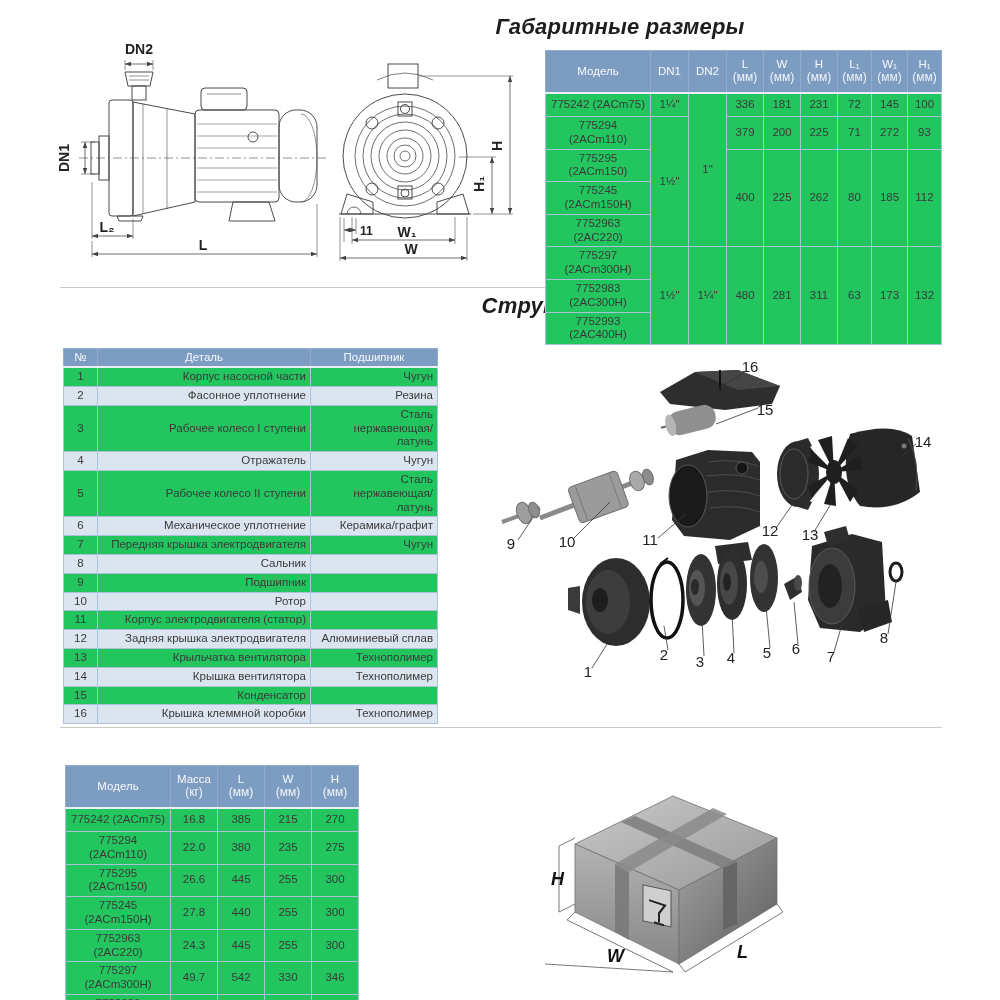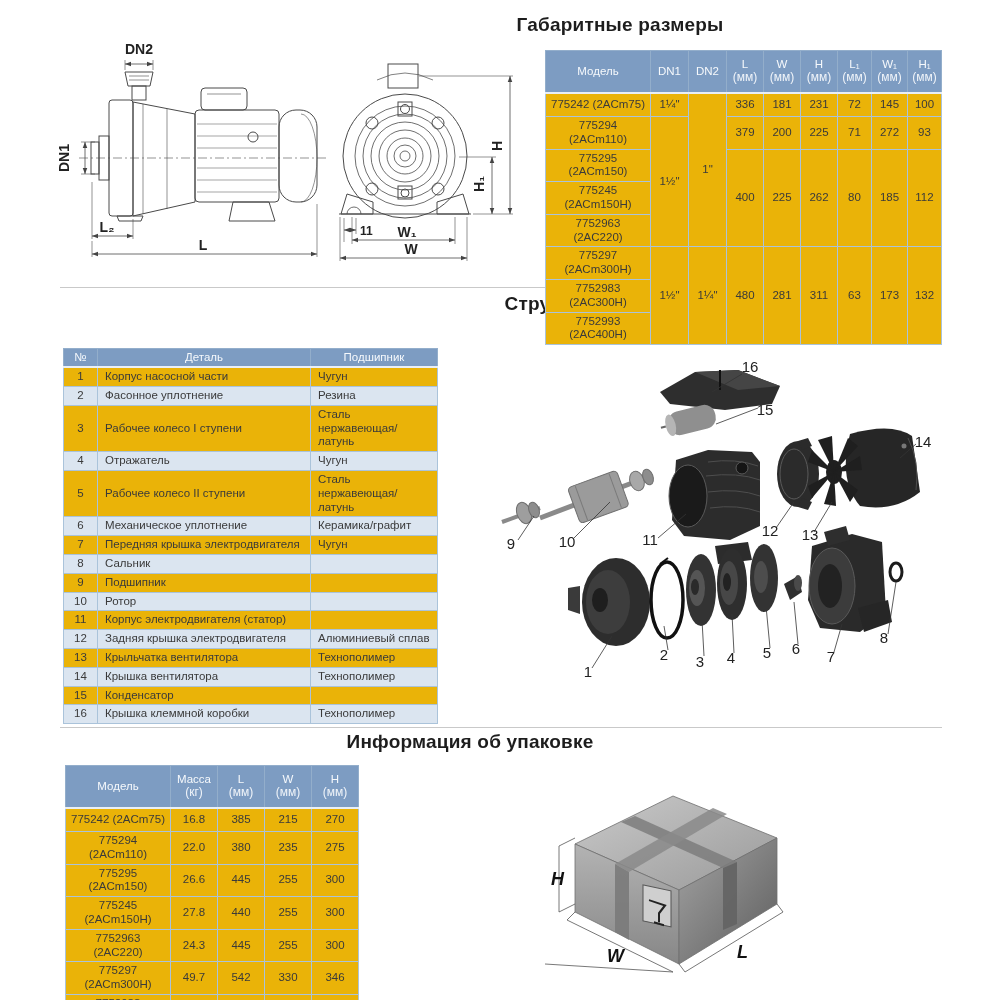--- a/index.html
+++ b/index.html
@@ -1,50 +1,49 @@
 <!DOCTYPE html>
 <html><head>
 <meta charset="utf-8">
 <style>
   html,body{margin:0;padding:0;background:#fff;}
   .page{position:relative;width:1000px;height:1000px;background:#ffffff;overflow:hidden;
         font-family:"Liberation Sans","DejaVu Sans",sans-serif;color:#3a3a3a;
         --hdr:#7d9cc2; --border:#aac3da; --alt:#dbe5f0;}
   .section-title{position:absolute;transform:translateX(-50%);white-space:nowrap;
-        font-size:19px;font-weight:600;color:#1d1d1d;letter-spacing:.2px;}
+        font-size:22px;font-weight:600;color:#1d1d1d;letter-spacing:.2px;font-style:italic;}
   .hr{position:absolute;left:60px;width:882px;height:1px;background:#c9c9c9;}
   table.data-table{position:absolute;border-collapse:collapse;table-layout:fixed;
-        font-size:11.5px;color:#3a3a3a;background:#eab308;}
+        font-size:11.5px;color:#3a3a3a;background:#22c55e;}
   .data-table th{background:var(--hdr);color:#f6f9fc;font-weight:400;vertical-align:middle;
         border:1px solid #93aecb;padding:2px 2px;line-height:1.15;}
   .data-table thead th{border-bottom:2px solid #e9eff6;}
   .data-table th .unit{font-size:12px;opacity:.95;}
   .data-table td{border:1px solid var(--border);text-align:center;vertical-align:middle;
         padding:2px 4px;height:18px;line-height:1.2;background:transparent;}
   .tall-head th{height:37px;}
   .parts-table td{height:13px;}
-  .parts-table td.left{text-align:left;padding-left:7px;margin-top:11px;}
+  .parts-table td.left{text-align:right;padding-left:7px;margin-top:11px;}
   .parts-table tbody tr:nth-child(even){background:var(--alt);}
   svg{position:absolute;overflow:visible;}
   svg text{font-family:"Liberation Sans","DejaVu Sans",sans-serif;}
   .dim-label{font-size:14px;font-weight:600;fill:#222;}
   .dim-small{font-size:12px;font-weight:600;fill:#222;}
   .expl-label{font-size:15px;fill:#222;}
   .box-label{font-size:18px;font-weight:700;font-style:italic;fill:#111;}
 </style>
 </head>
 <body>
 
 <div class="page" style="--hdr: #7d9cc2; --border: #aac3da; --alt: #dbe5f0;">
 
   <div class="section-title" style="left:620px;top:14px">Габаритные размеры</div>
   <div class="hr" style="top:287px"></div>
   <div class="section-title" style="left:596px;top:293px">Структурная схема</div>
   <div class="hr" style="top:727px"></div>
-  <div class="section-title" style="left:470px;top:731px">Информация об упаковке</div>
 
   <table id="dimTable" class="data-table tall-head" style="left:545px;top:50px;width:396px">
       <colgroup>
         <col style="width: 105px;">
         <col style="width: 38px;">
         <col style="width: 38px;">
         <col style="width: 37px;">
         <col style="width: 37px;">
         <col style="width: 37px;">
         <col style="width: 34px;">

